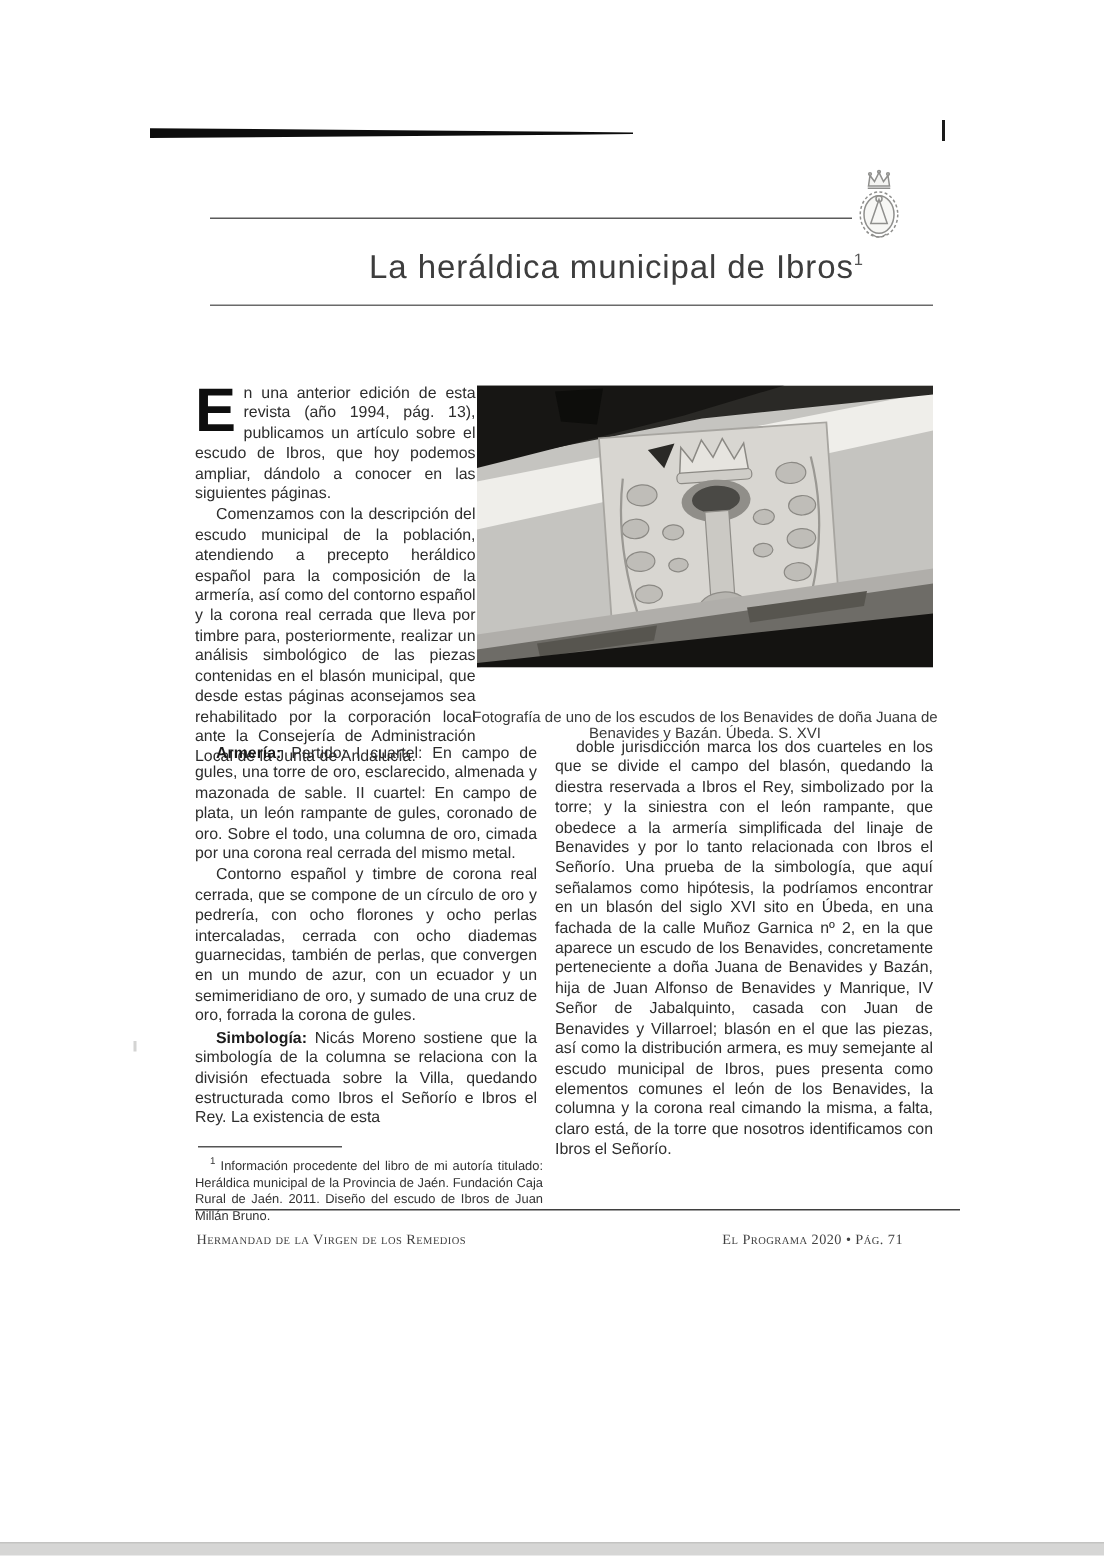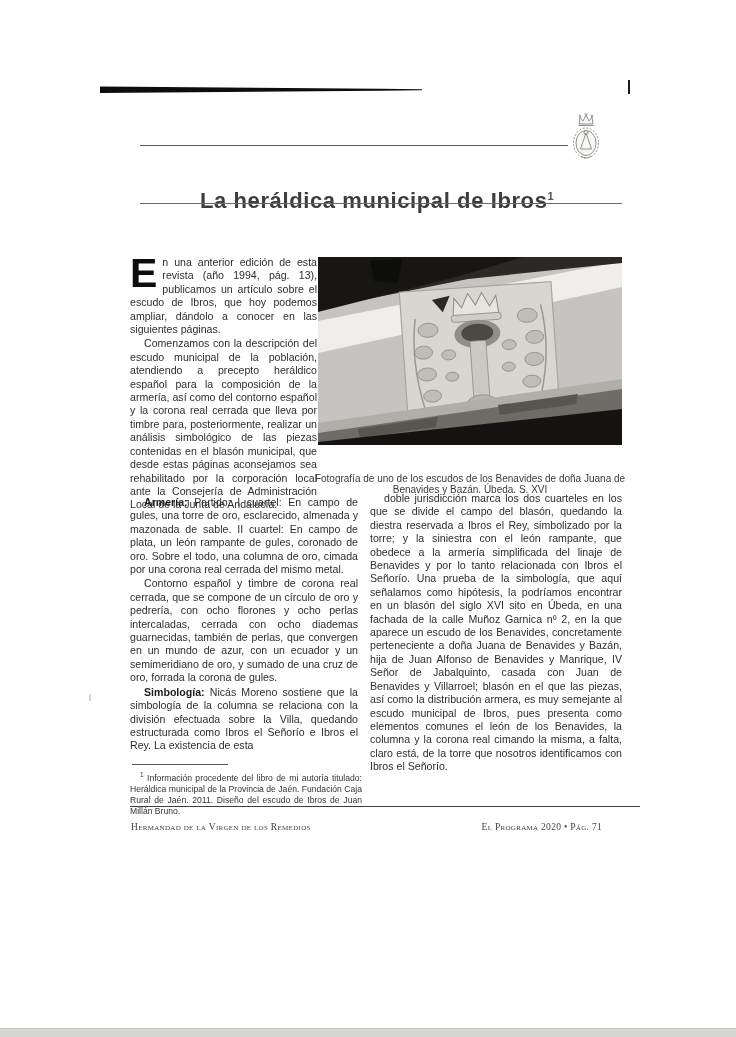--- a/index.html
+++ b/index.html
@@ -8,22 +8,22 @@
     background:#ffffff;
     font-family:"Liberation Sans", sans-serif;
   }
   .abs{position:absolute;}
   
   #top-wedge{left:100px;top:80px;}
   #top-tick{left:628px;top:80px;width:2px;height:14px;background:#1a1a1a;}
   #header-rule{left:140px;top:145px;width:428px;height:1px;background:#5a5a5a;}
   #emblem{left:570px;top:112px;}
   #page-title{
-    left:200px;top:165px;right:114px;text-align:left;
-    font-size:22px;color:#3d3d3d;letter-spacing:.6px;font-weight:700;margin-top:23px;
+    left:200px;top:165px;right:114px;text-align:center;
+    font-size:22px;color:#3d3d3d;letter-spacing:.6px;font-weight:400;
   }
   #page-title sup{font-size:11px;color:#555;}
   #title-rule{left:140px;top:203px;right:114px;height:1px;background:#6a6a6a;}
   
   .bodytext{
     font-size:10.6px;line-height:13.4px;color:#2d2d2d;text-align:justify;
   }
   .bodytext p{margin:0 0 1px 0;text-indent:14px;}
   .bodytext p.has-dropcap{text-indent:0;}
   .dropcap{

